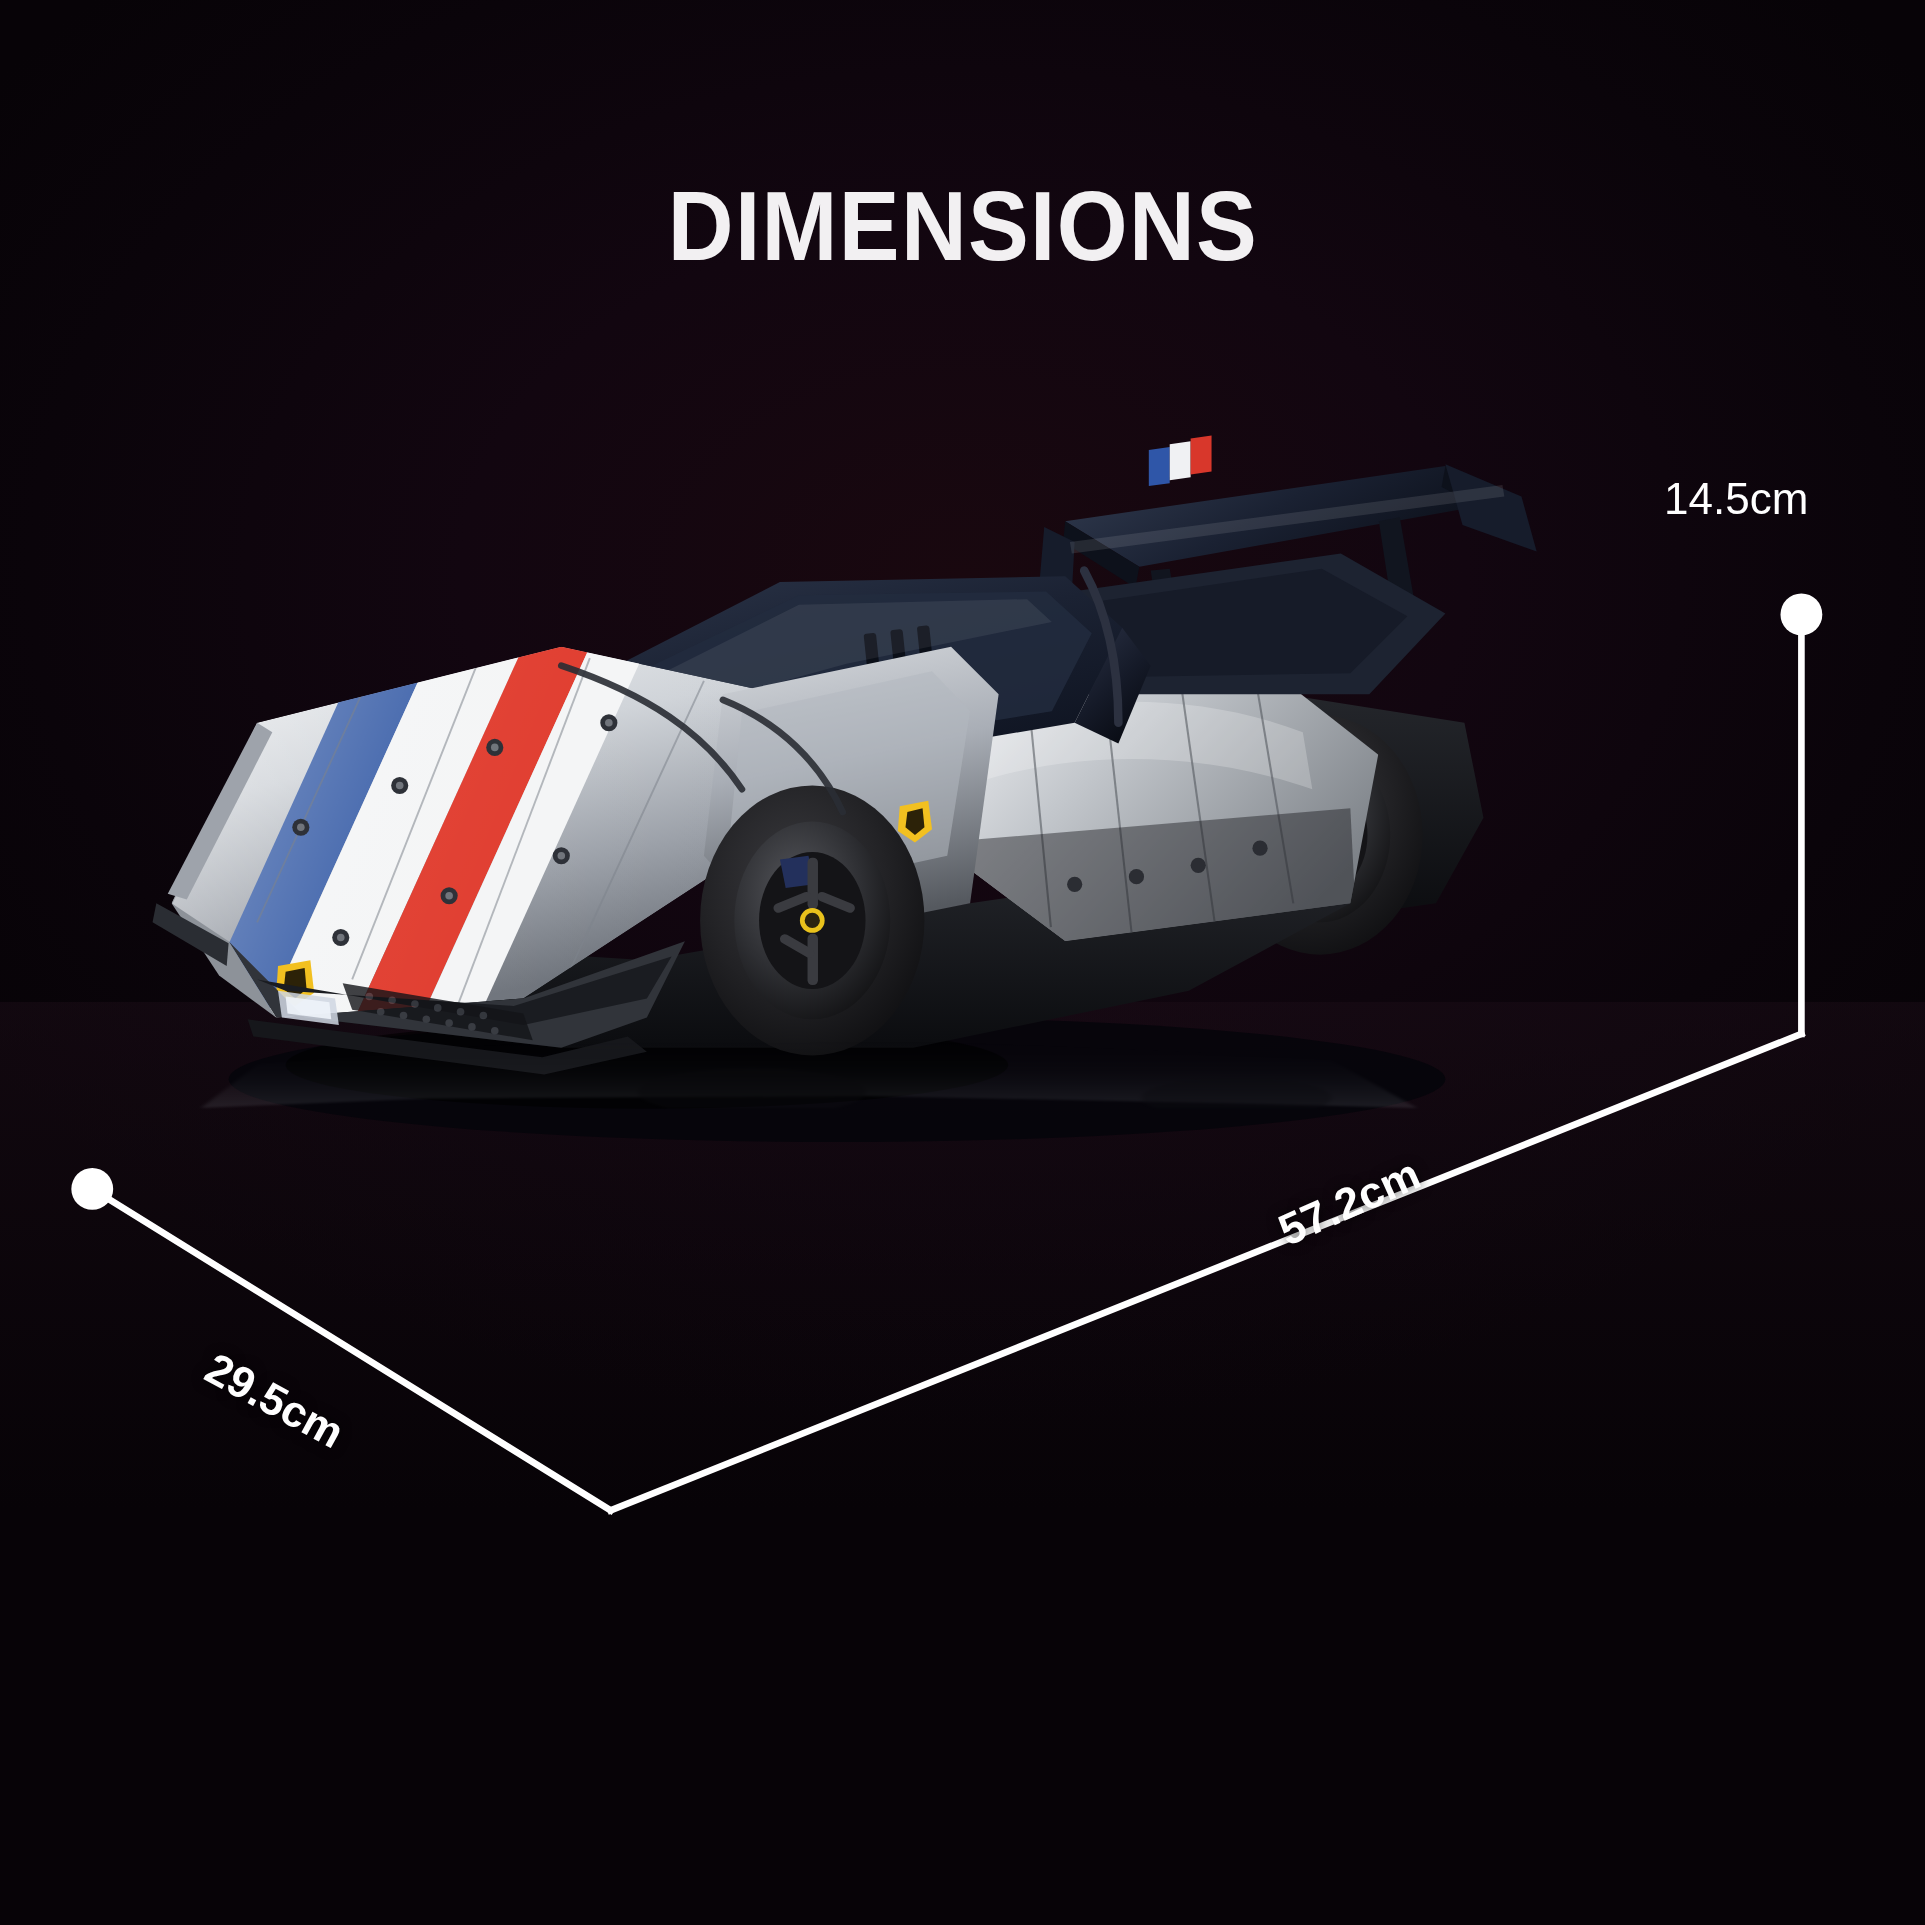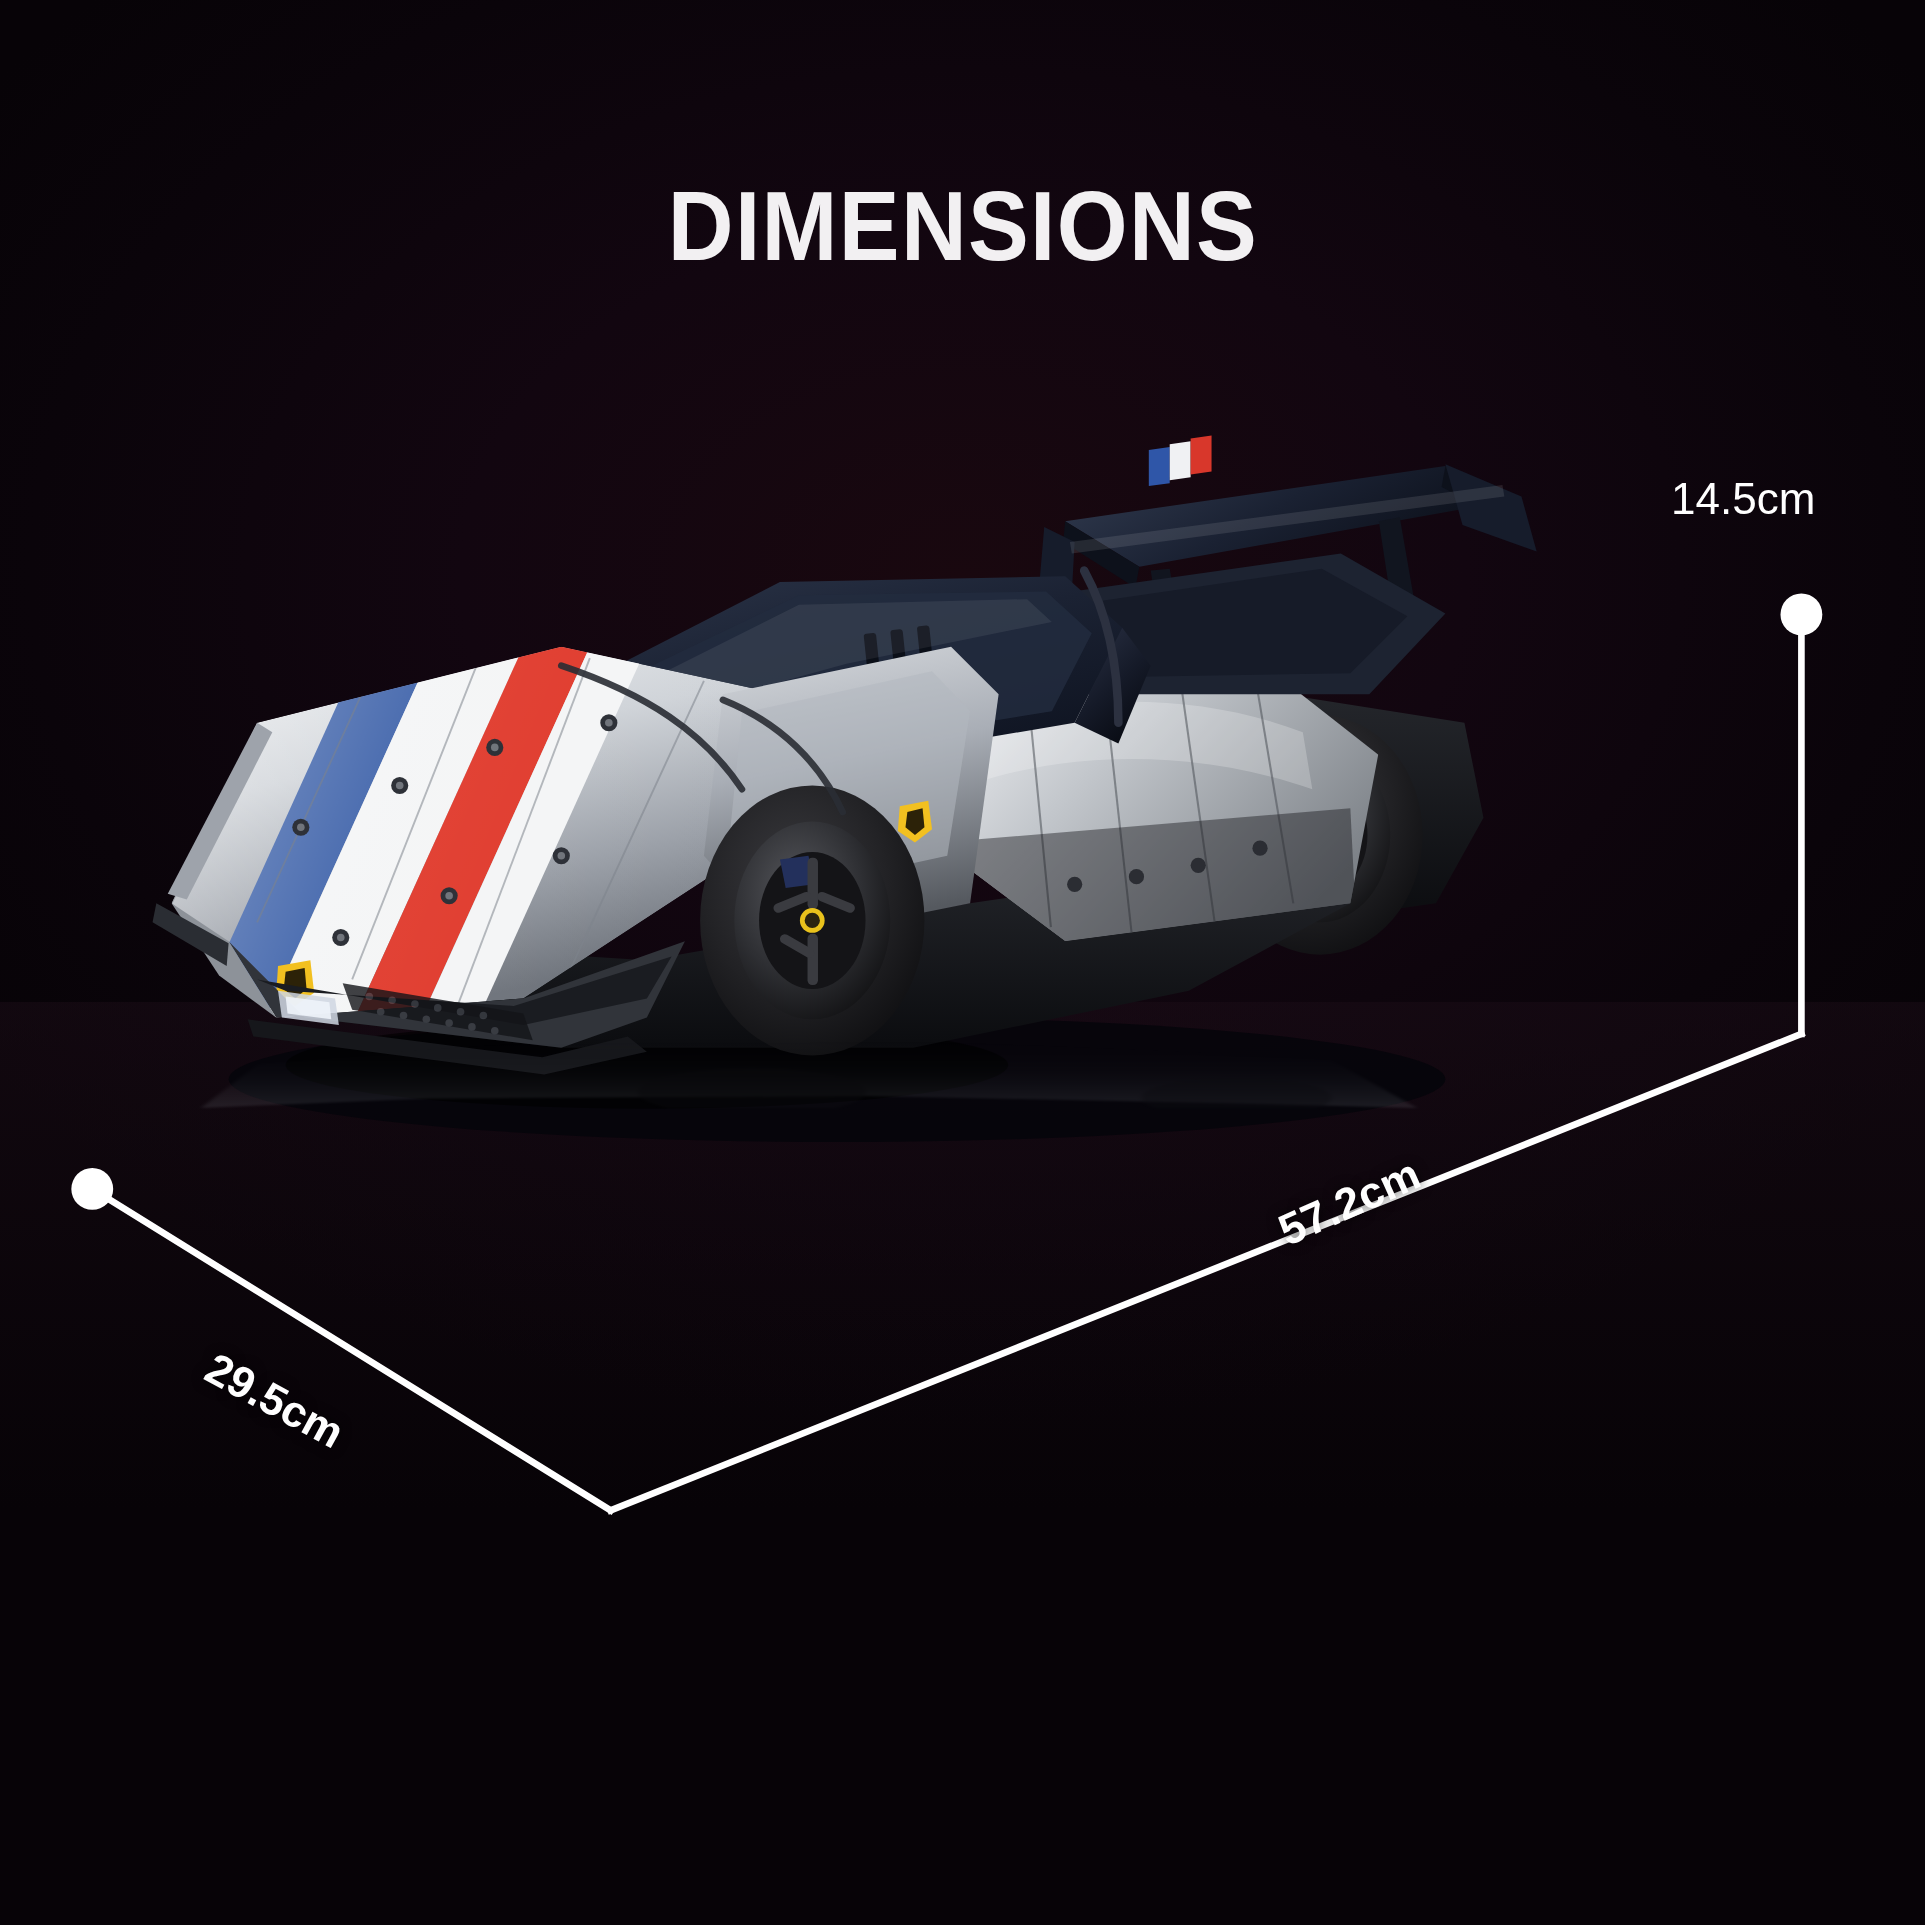--- a/index.html
+++ b/index.html
@@ -69,21 +69,21 @@
   
   .dimlabel {
     position: absolute;
     color: #ffffff;
     font-size: 44px;
     font-weight: 400;
     white-space: nowrap;
     font-family: "Liberation Sans", sans-serif;
     letter-spacing: 0px;
   }
-  #label-height { left: 1664px; top: 474px; margin-left: 7px; }
+  #label-height { left: 1664px; top: 474px; }
   #label-length {
     left: 1271px; top: 1210px;
     transform-origin: 0 0;
     transform: rotate(-24.2deg);
     font-weight: 600;
     text-shadow: 0 0 11.4px rgba(0,0,0,0.75);
   }
   #label-width {
     left: 221px; top: 1343px;
     transform-origin: 0 0;

